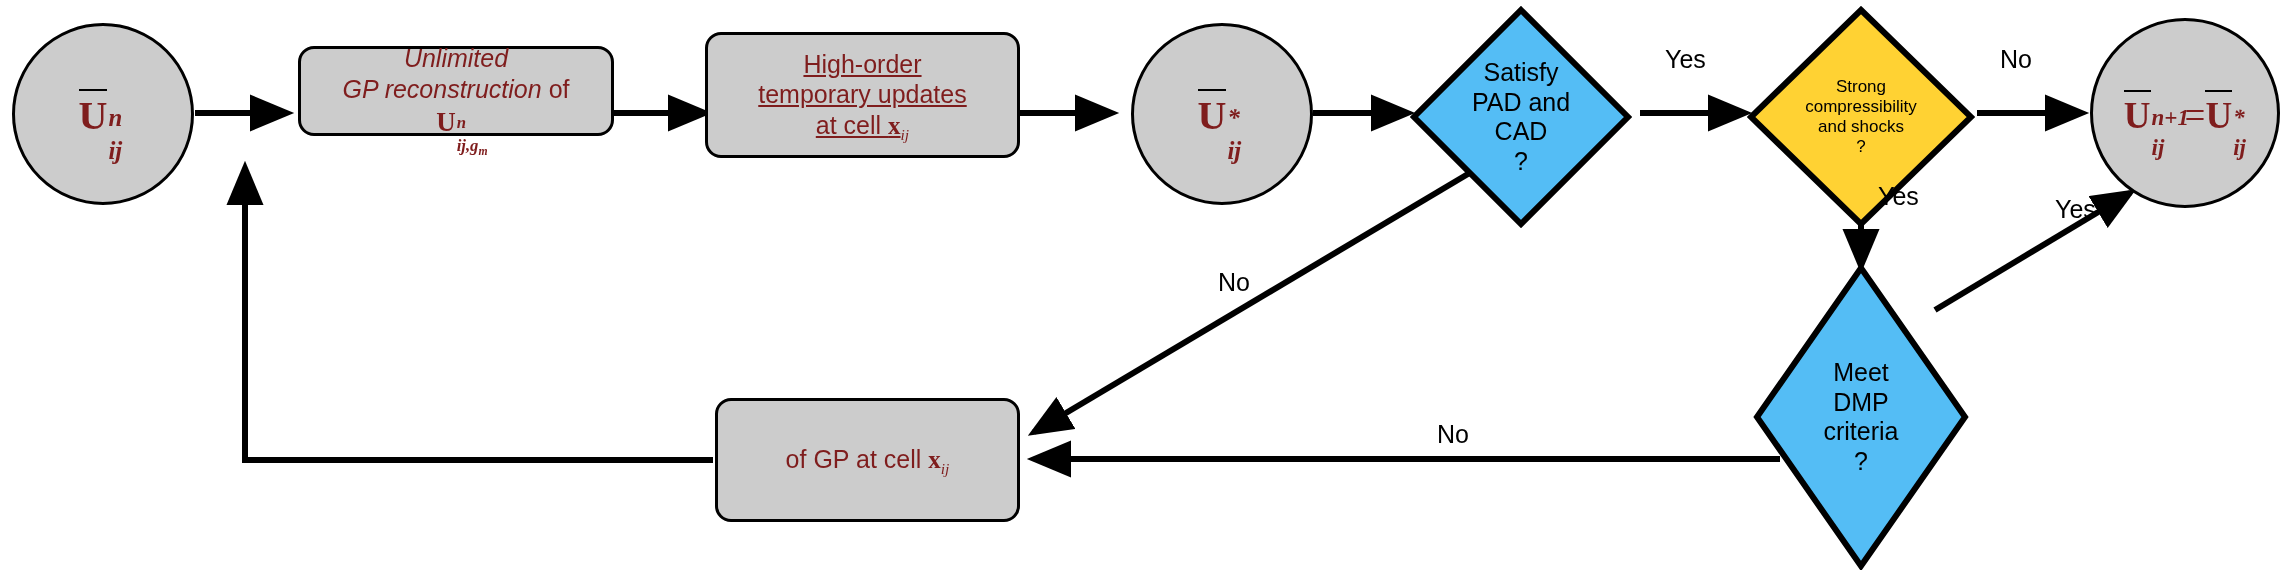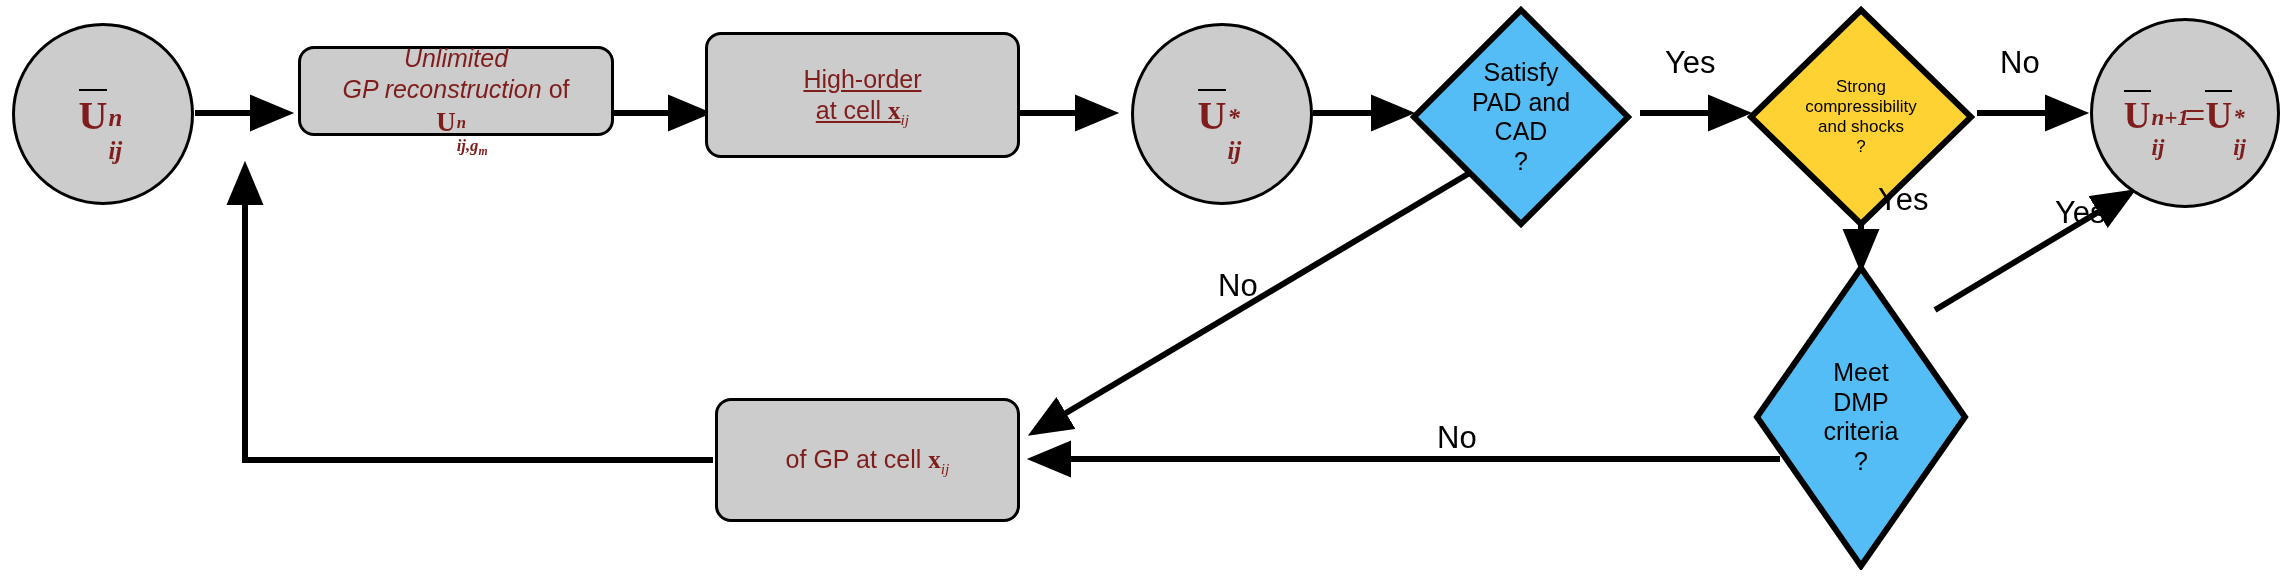--- a/index.html
+++ b/index.html
@@ -64,21 +64,21 @@
     text-align: center;
     color: #000;
     line-height: 1.18;
   }
   .node-inner {
     padding: 0 8px;
   }
   .edge-label {
     position: absolute;
     color: #000000;
-    font-size: 31px;
+    font-size: 25px;
     white-space: nowrap;
   }
   .mbf { font-family: "Liberation Serif", serif; font-weight: bold; }
   .mit { font-family: "Liberation Serif", serif; font-style: italic; }
   .ovl {
     display: inline-block;
     position: relative;
     border-top: 2.5px solid #000;
     padding-top: 1px;
     margin-top: 2px;
@@ -151,20 +151,21 @@
     <div>
       <span class="txt-italic">GP reconstruction</span><span>&nbsp;</span><span>of</span>
     </div>
     <div class="mbf" style="font-size:27px; margin-top:2px;">
       <span>U</span><span class="subsup" style="width:0"><i>n</i><s><span>ij,g</span><span style="font-size: 0.7em; vertical-align: sub;">m</span></s></span>&nbsp;&nbsp;&nbsp;
     </div>
   </div>
 
   <div class="node node-box" style="left:705px; top:32px; width:315px; height:126px; font-size:25px; flex-direction:column;text-decoration:underline;">
     <div>High-order</div>
+    <div>temporary updates</div>
     <div>
       <span>at cell </span><span class="mbf">x</span><sub class="sm mit">ij</sub>
     </div>
   </div>
 
   <div class="node node-circle" style="left:1131px; top:23px; width:182px; height:182px; font-size:40px;">
     <span class="node-inner mbf">
       <span class="ovl">U</span><span class="subsup"><i>*</i><s>ij</s></span>&nbsp;&nbsp;
     </span>
   </div>

